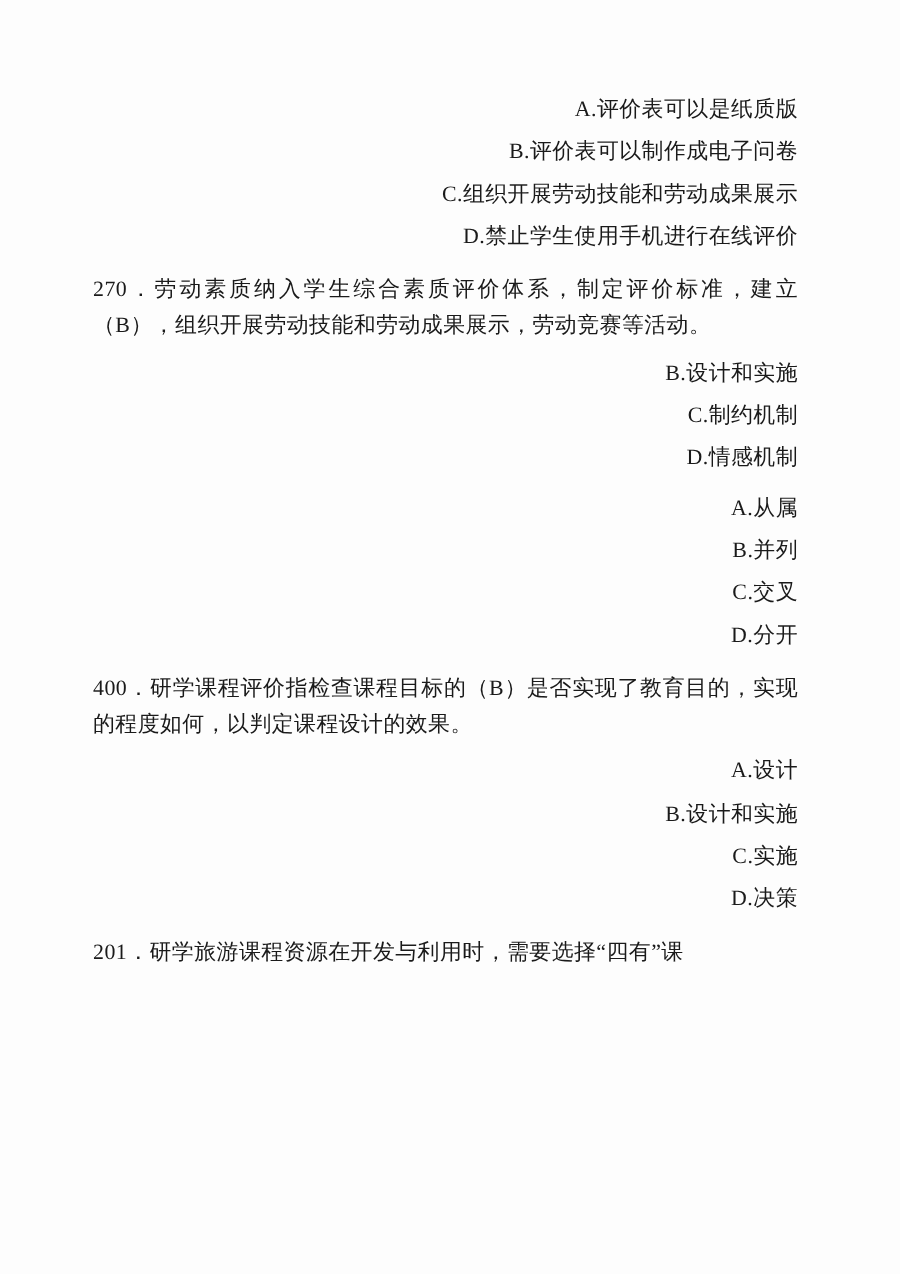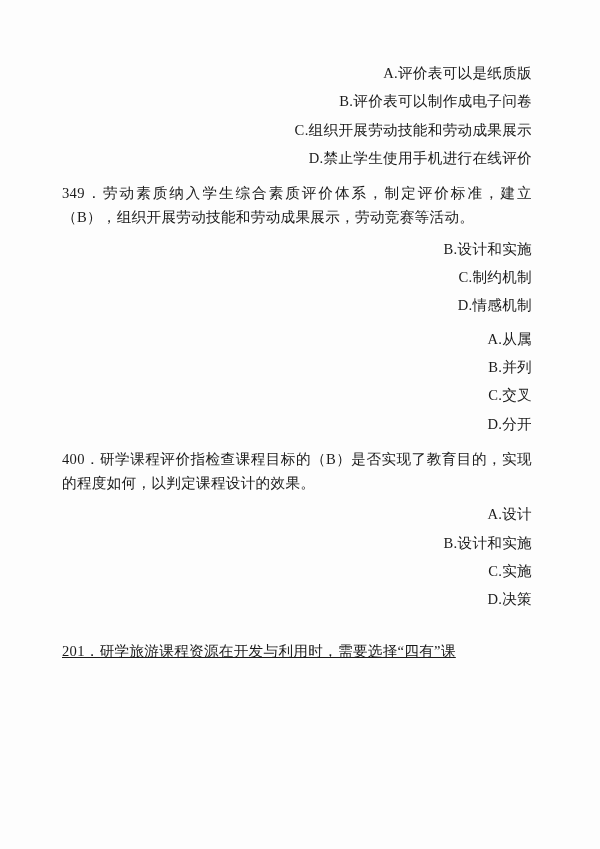--- a/index.html
+++ b/index.html
@@ -45,38 +45,37 @@
     text-align: right;
   }
   .opt .lbl {
     display: inline-block;
     min-width: 21px;
   }
   .group {
     margin-bottom: 10px;
   }
   .tail {
-    margin-top: 28px;
-    text-decoration: underline;
+    margin-top: 12px;
   }
 </style>
 </head>
 <body>
 
 <div class="page">
 
   <div class="group">
     <div class="opt"><span class="lbl">A.</span><span>评价表可以是纸质版</span></div>
     <div class="opt"><span class="lbl">B.</span><span>评价表可以制作成电子问卷</span></div>
     <div class="opt"><span class="lbl">C.</span><span>组织开展劳动技能和劳动成果展示</span></div>
     <div class="opt"><span class="lbl">D.</span><span>禁止学生使用手机进行在线评价</span></div>
   </div>
 
   <div class="group">
-    <div class="para q-stem">349．劳动素质纳入学生综合素质评价体系，制定评价标准，建立（B），组织开展劳动技能和劳动成果展示，劳动竞赛等活动。</div>
+    <div class="para q-stem">270．劳动素质纳入学生综合素质评价体系，制定评价标准，建立（B），组织开展劳动技能和劳动成果展示，劳动竞赛等活动。</div>
     <div class="opt"><span class="lbl">B.</span><span>设计和实施</span></div>
     <div class="opt"><span class="lbl">C.</span><span>制约机制</span></div>
     <div class="opt"><span class="lbl">D.</span><span>情感机制</span></div>
   </div>
 
   <div class="group">
     <div class="opt"><span class="lbl">A.</span><span>从属</span></div>
     <div class="opt"><span class="lbl">B.</span><span>并列</span></div>
     <div class="opt"><span class="lbl">C.</span><span>交叉</span></div>
     <div class="opt"><span class="lbl">D.</span><span>分开</span></div>

